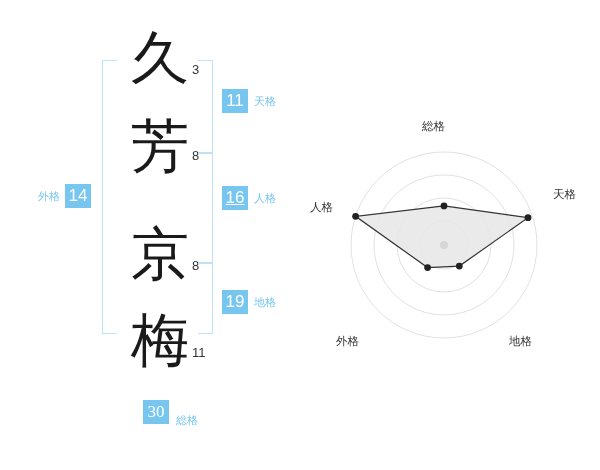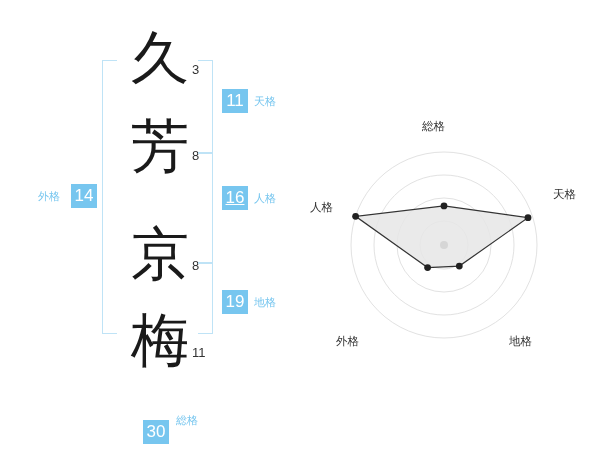--- a/index.html
+++ b/index.html
@@ -92,21 +92,21 @@
 </head>
 <body>
 
 <div id="root">
 
   <div class="name-panel">
 
     <div class="bracket left" style="left:102px; top:60px; width:14px; height:272px;"></div>
 
     <div class="score-label" style="left:38px; top:184px;">外格</div>
-    <div class="score-box" style="left:71px; top:184px;">14</div>
+    <div class="score-box" style="left:65px; top:184px;">14</div>
 
     <div class="kanji" style="left:128px; top:30px;">久</div>
     <div class="stroke-num" style="left:192px; top:62px;">3</div>
 
     <div class="kanji" style="left:128px; top:118px;">芳</div>
     <div class="stroke-num" style="left:192px; top:148px;">8</div>
 
     <div class="kanji" style="left:128px; top:226px;">京</div>
     <div class="stroke-num" style="left:192px; top:258px;">8</div>
 
@@ -118,21 +118,21 @@
     <div class="score-label" style="left:254px; top:89px;">天格</div>
 
     <div class="bracket right" style="left:198px; top:152px; width:14px; height:110px;"></div>
     <div class="score-box" style="left:222px; top:186px;text-decoration:underline;">16</div>
     <div class="score-label" style="left:254px; top:186px;">人格</div>
 
     <div class="bracket right" style="left:198px; top:262px; width:14px; height:70px;"></div>
     <div class="score-box" style="left:222px; top:290px;">19</div>
     <div class="score-label" style="left:254px; top:290px;">地格</div>
 
-    <div class="score-box" style="left:143px; top:420px;">30</div>
+    <div class="score-box" style="left:143px; top:400px;font-family:Liberation Serif, serif;">30</div>
     <div class="score-label" style="left:176px; top:408px;">総格</div>
   </div>
 
   <div class="radar-panel">
     <svg width="300" height="470" viewBox="0 0 300 470">
 
       <g fill="none" stroke="#e2e2e2" stroke-width="1">
         <circle cx="144" cy="245" r="93"></circle>
         <circle cx="144" cy="245" r="70"></circle>
         <circle cx="144" cy="245" r="47"></circle>

